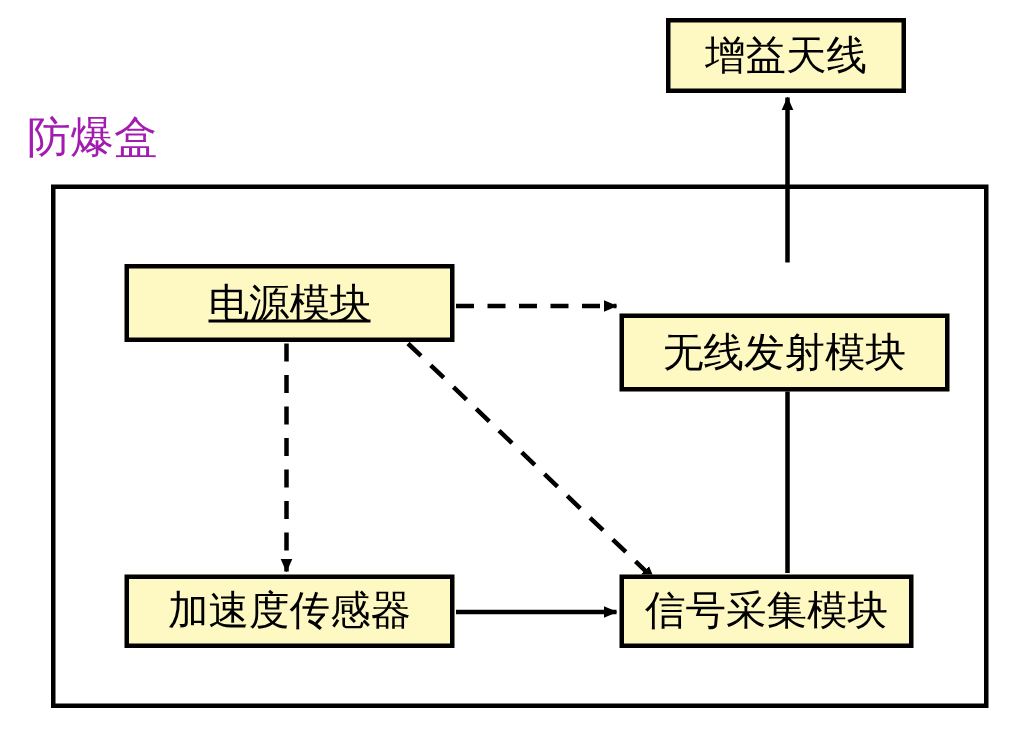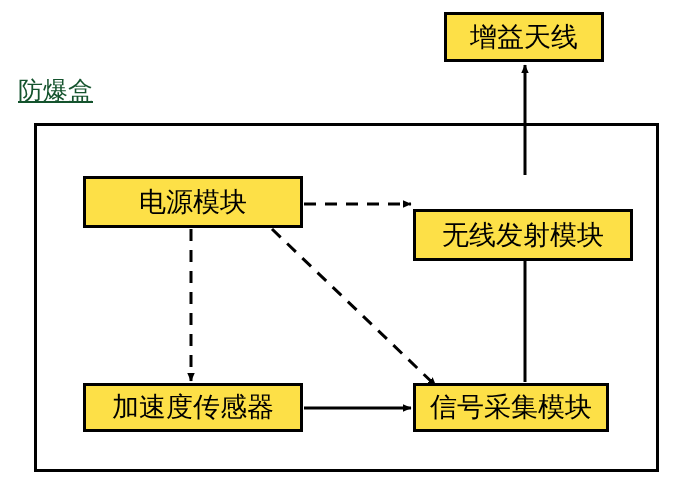--- a/index.html
+++ b/index.html
@@ -20,60 +20,59 @@
     position: absolute;
     left: 0;
     top: 0;
     width: 687px;
     height: 487px;
   }
   .node-box {
     position: absolute;
     box-sizing: border-box;
     border: 3px solid #000000;
-    background: #fde047;
+    background: #fef9c3;
     display: flex;
     align-items: center;
     justify-content: center;
     color: #000000;
     white-space: nowrap;
     z-index: 3;
   }
   .node-label {
     font-family: "Liberation Serif", "DejaVu Serif", serif;
     font-size: 27px;
     line-height: 1;
     letter-spacing: 0px;
     color: #000000;
   }
   #container-label {
     position: absolute;
     left: 18px;
     top: 78px;
     font-family: "Liberation Serif", "DejaVu Serif", serif;
-    font-size: 25px;
+    font-size: 29px;
     line-height: 1;
-    color: #14532d;
+    color: #a21caf;
     z-index: 3;
-    text-decoration: underline;
   }
   #container-box {
     position: absolute;
     left: 34px;
     top: 123px;
     width: 625px;
     height: 349px;
     box-sizing: border-box;
     border: 3px solid #000000;
     background: transparent;
     z-index: 1;
   }
   
   #node-antenna      { left: 444px; top: 12px;  width: 160px; height: 50px; }
-  #node-power        { left: 83px;  top: 176px; width: 220px; height: 52px; }
+  #node-power        { left: 83px;  top: 176px; width: 220px; height: 52px; text-decoration: underline; }
   #node-wireless     { left: 413px; top: 176px; width: 220px; height: 52px; margin-top: 33px; }
   #node-sensor       { left: 83px;  top: 383px; width: 220px; height: 49px; }
   #node-signal       { left: 413px; top: 383px; width: 196px; height: 49px; }
 </style>
 </head>
 <body>
 
 <div id="canvas">
 
   <svg id="diagram-svg" viewBox="0 0 687 487" xmlns="http://www.w3.org/2000/svg">

